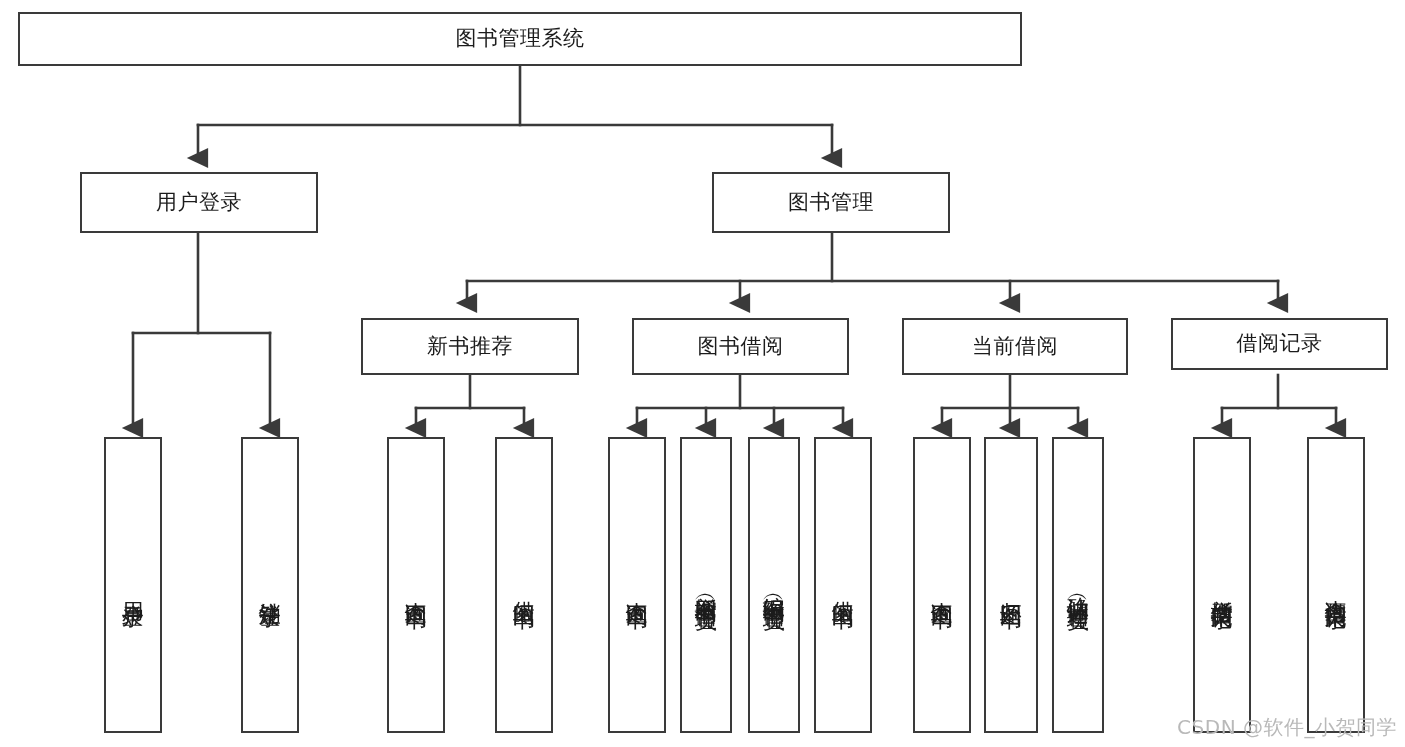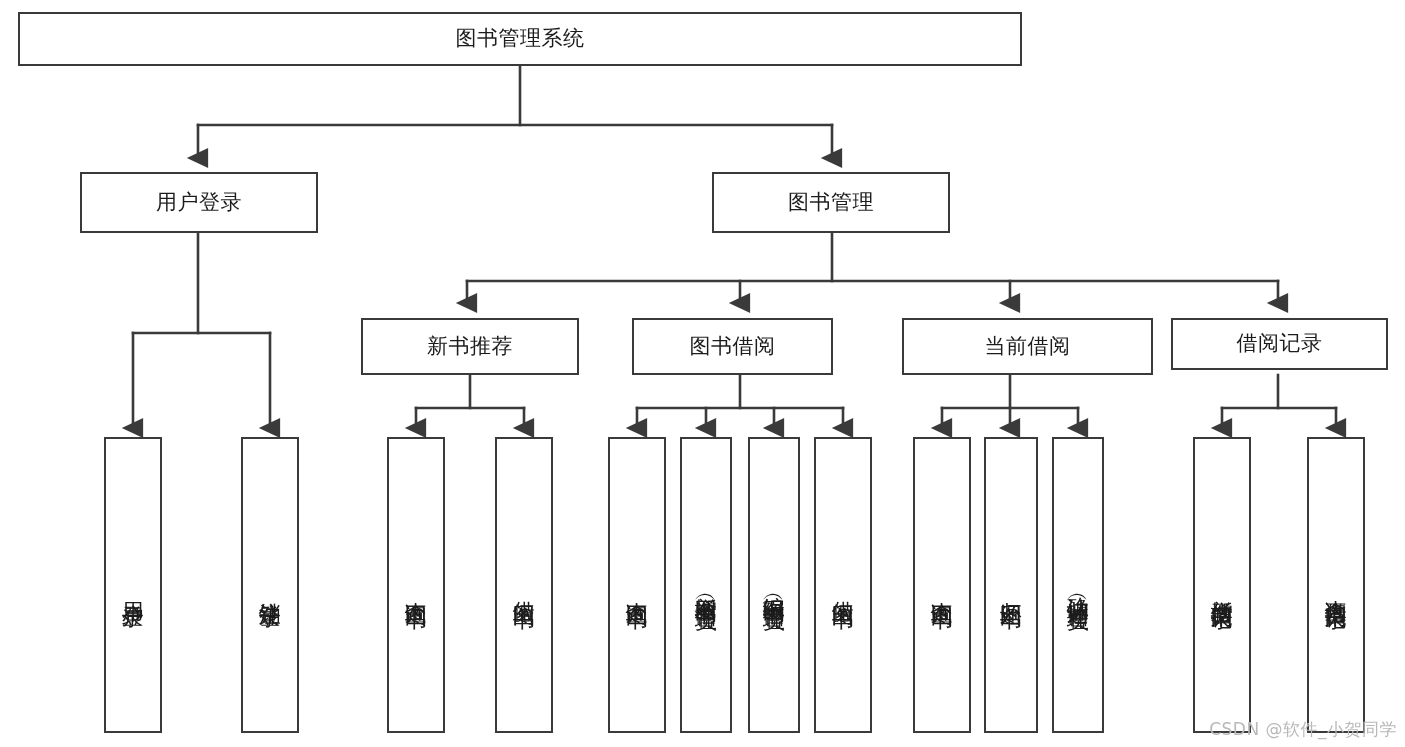--- a/index.html
+++ b/index.html
@@ -58,21 +58,21 @@
     white-space: nowrap;
     display: block;
   }
   .node.vertical {
     align-items: center;
   }
   #watermark {
     position: absolute;
     right: 8px;
     bottom: 6px;
-    font-size: 17px;
+    font-size: 20px;
     color: #b9b9b9;
     letter-spacing: 0.5px;
     z-index: 5;
     white-space: nowrap;
     font-family: "DejaVu Sans", "Liberation Sans", sans-serif;
   }
 </style>
 </head>
 <body>
 
@@ -135,24 +135,24 @@
   <div class="node" style="left:80px; top:172px; width:238px; height:61px;">
     <span class="node-label">用户登录</span>
   </div>
   <div class="node" style="left:361px; top:318px; width:218px; height:57px;">
     <span class="node-label">新书推荐</span>
   </div>
 
   <div class="node" style="left:712px; top:172px; width:238px; height:61px;">
     <span class="node-label">图书管理</span>
   </div>
-  <div class="node" style="left:632px; top:318px; width:201px; height:57px;">
+  <div class="node" style="left:632px; top:318px; width:217px; height:57px;">
     <span class="node-label">图书借阅</span>
   </div>
-  <div class="node" style="left:902px; top:318px; width:251px; height:57px;">
+  <div class="node" style="left:902px; top:318px; width:226px; height:57px;">
     <span class="node-label">当前借阅</span>
   </div>
   <div class="node" style="left:1171px; top:318px; width:217px; height:52px;">
     <span class="node-label">借阅记录</span>
   </div>
 
   <div class="node vertical" style="left:104px; top:437px; width:58px; height:296px;">
     <span class="node-label">用户登录</span>
   </div>
   <div class="node vertical" style="left:241px; top:437px; width:58px; height:296px;">

